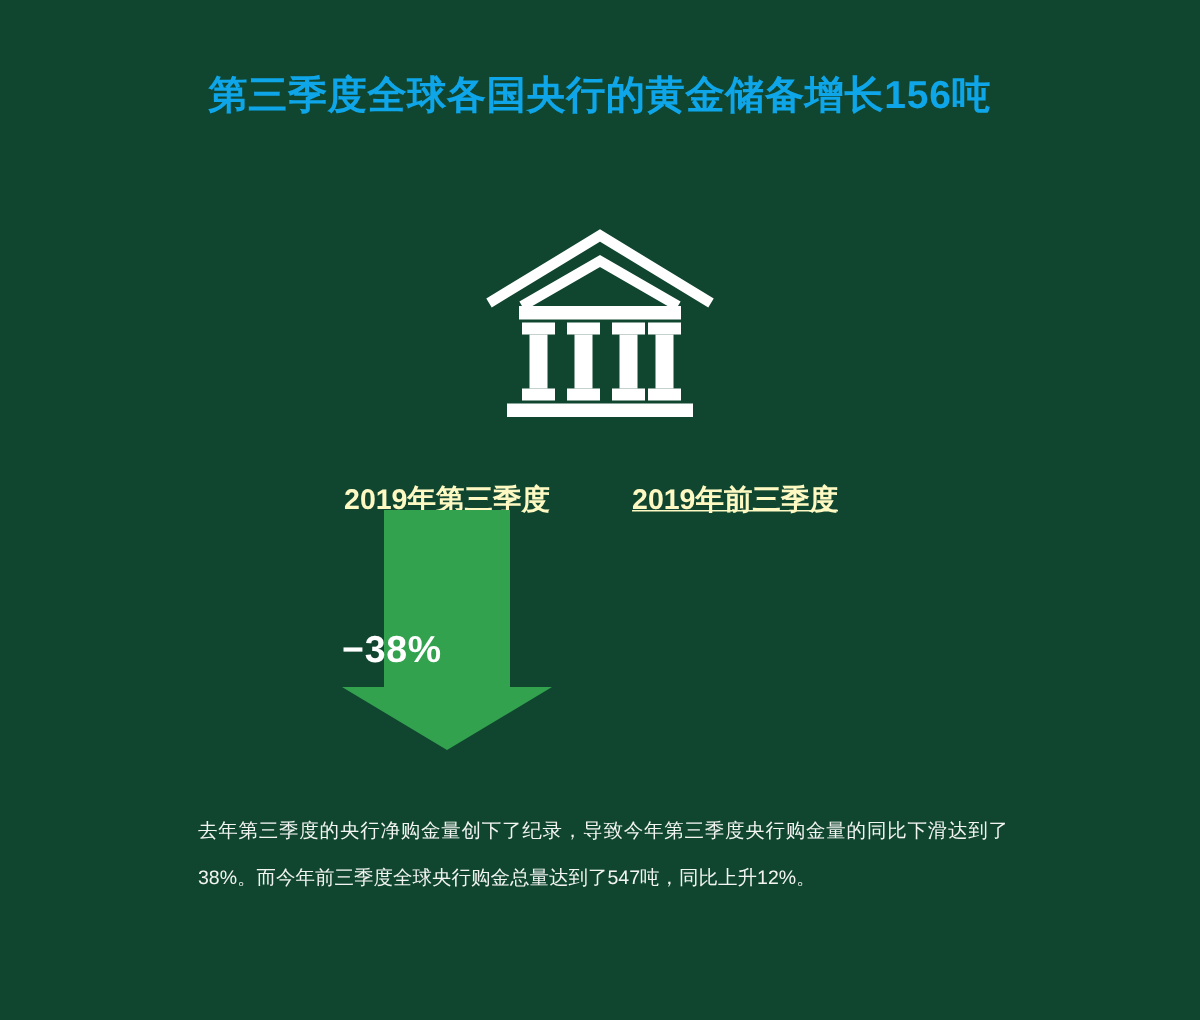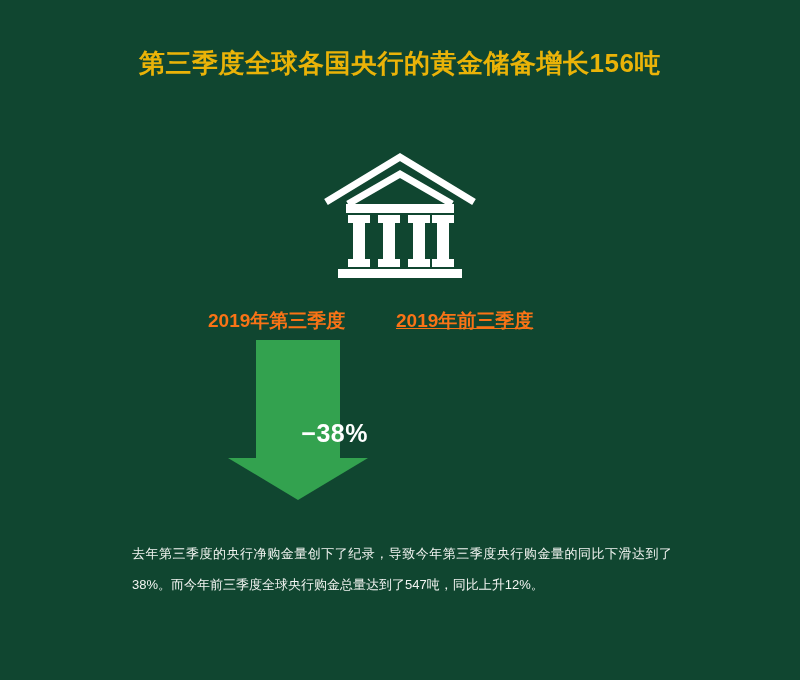--- a/index.html
+++ b/index.html
@@ -23,21 +23,21 @@
     background: #104630;
   }
 
   
   .title {
     position: absolute;
     left: 0;
     top: 46px;
     width: 800px;
     text-align: center;
-    color: #eab308;
+    color: #0ea5e9;
     font-size: 26px;
     font-weight: bold;
     letter-spacing: 0.5px;
     line-height: 34px;
   }
 
   
   .bank-icon {
     position: absolute;
     left: 320px;
@@ -49,25 +49,25 @@
   
   .arrow-labels {
     position: absolute;
     left: 0;
     top: 308px;
     width: 800px;
     height: 26px;
   }
   .arrow-label {
     position: absolute;
-    top: 0;
-    color: #f97316;
+    top: 12px;
+    color: #fef9c3;
     font-size: 19px;
     font-weight: bold;
-    text-align: left;
+    text-align: center;
     white-space: nowrap;
   }
   .arrow-label.left-label  { left: 208px; width: 180px; }
   .arrow-label.right-label { left: 396px; width: 188px; text-decoration: underline; }
 
   
   .arrows {
     position: absolute;
     left: 0;
     top: 340px;
@@ -87,21 +87,21 @@
     position: absolute;
     left: 0; top: 0;
     width: 140px;
     height: 160px;
     display: block;
   }
   .arrow-value {
     position: absolute;
     left: 0;
     width: 140px;
-    text-align: right;
+    text-align: left;
     color: #ffffff;
     font-size: 25px;
     font-weight: bold;
     letter-spacing: 0.5px;
     white-space: nowrap;
   }
   .arrow-value.down-value { top: 79px; }
   .arrow-value.up-value   { top: 80px; }
 
   

